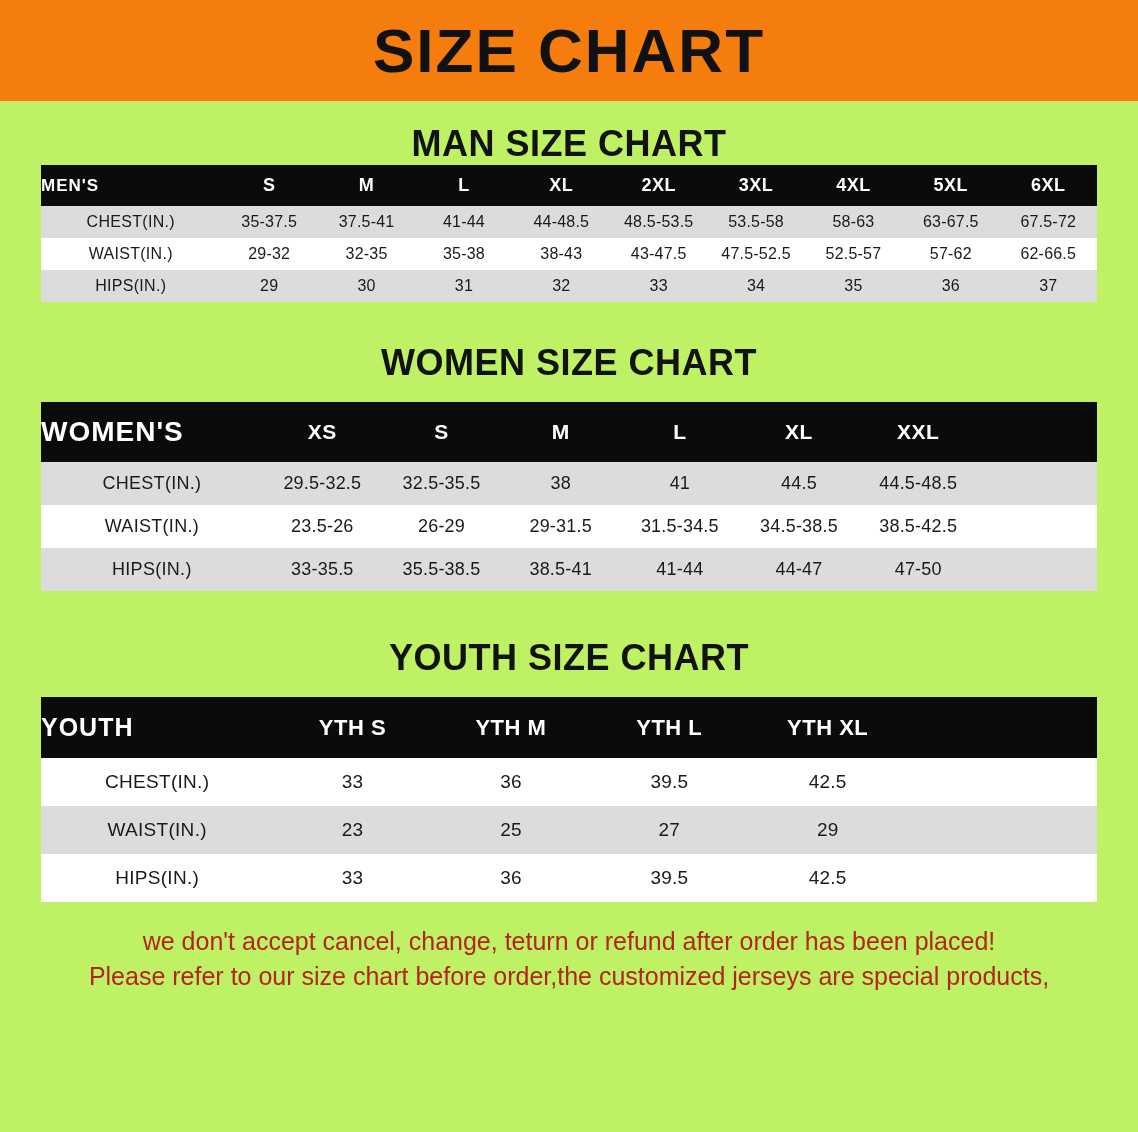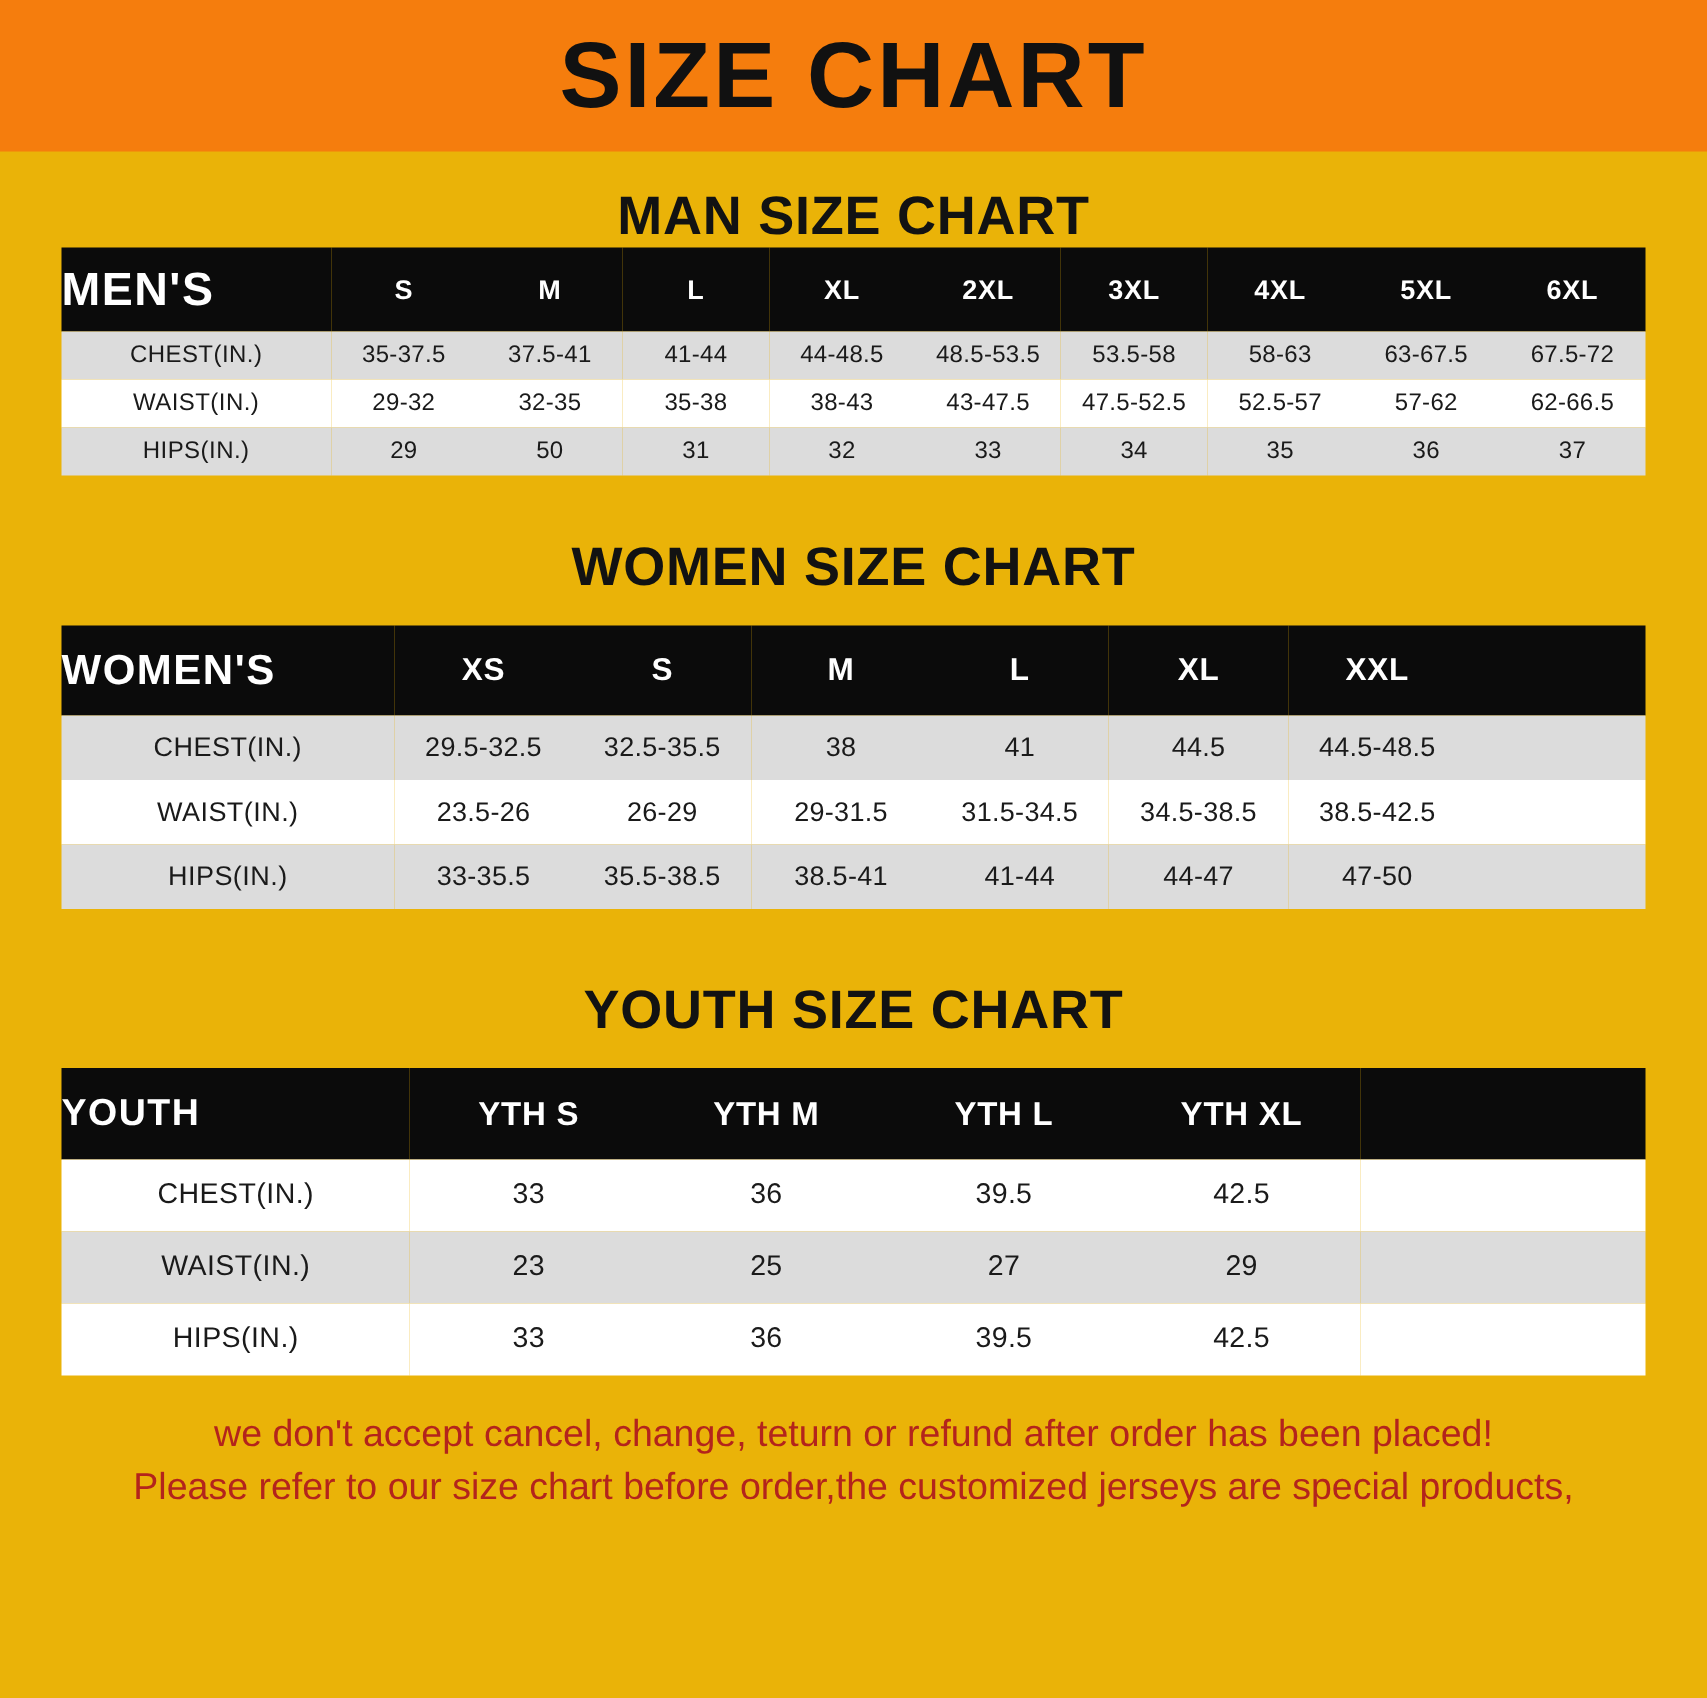--- a/index.html
+++ b/index.html
@@ -9,21 +9,21 @@
     width: 1138px;
     height: 1132px;
     background: #ffffff;
     font-family: "Liberation Sans", sans-serif;
     overflow: hidden;
   }
   .page {
     width: 1138px;
     height: 1132px;
     position: relative;
-    background: #eab308;
+    background: #bef264;
   }
   
   .banner {
     width: 100%;
     height: 101px;
     background: #f57d0d;
     display: flex;
     align-items: center;
     justify-content: center;
   }
@@ -82,21 +82,21 @@
   tbody td.rowlabel {
     text-align: center;
     font-size: 17px;
     letter-spacing: 0.3px;
   }
   tbody tr.shade td { background: #dcdcdc; }
   tbody tr.plain td { background: #ffffff; }
 
   
   #men-table thead th { font-size: 18px; padding: 10px 0; }
-  #men-table thead th.rowlabel { font-size: 31px; }
+  #men-table thead th.rowlabel { font-size: 17px; }
   #men-table tbody td { font-size: 16px; padding: 7px 0; }
 
   
   #women-table thead th { font-size: 21px; padding: 14px 0; }
   #women-table thead th.rowlabel { font-size: 28px; }
   #women-table tbody td { font-size: 18px; padding: 11px 0; }
 
   
   #youth-table thead th { font-size: 22px; padding: 16px 0; }
   #youth-table thead th.rowlabel { font-size: 25px; }
@@ -160,21 +160,21 @@
           <td>38-43</td>
           <td>43-47.5</td>
           <td>47.5-52.5</td>
           <td>52.5-57</td>
           <td>57-62</td>
           <td>62-66.5</td>
         </tr>
         <tr class="shade">
           <td class="rowlabel">HIPS(IN.)</td>
           <td>29</td>
-          <td>50</td>
+          <td>30</td>
           <td>31</td>
           <td>32</td>
           <td>33</td>
           <td>34</td>
           <td>35</td>
           <td>36</td>
           <td>37</td>
         </tr>
       </tbody>
     </table>

